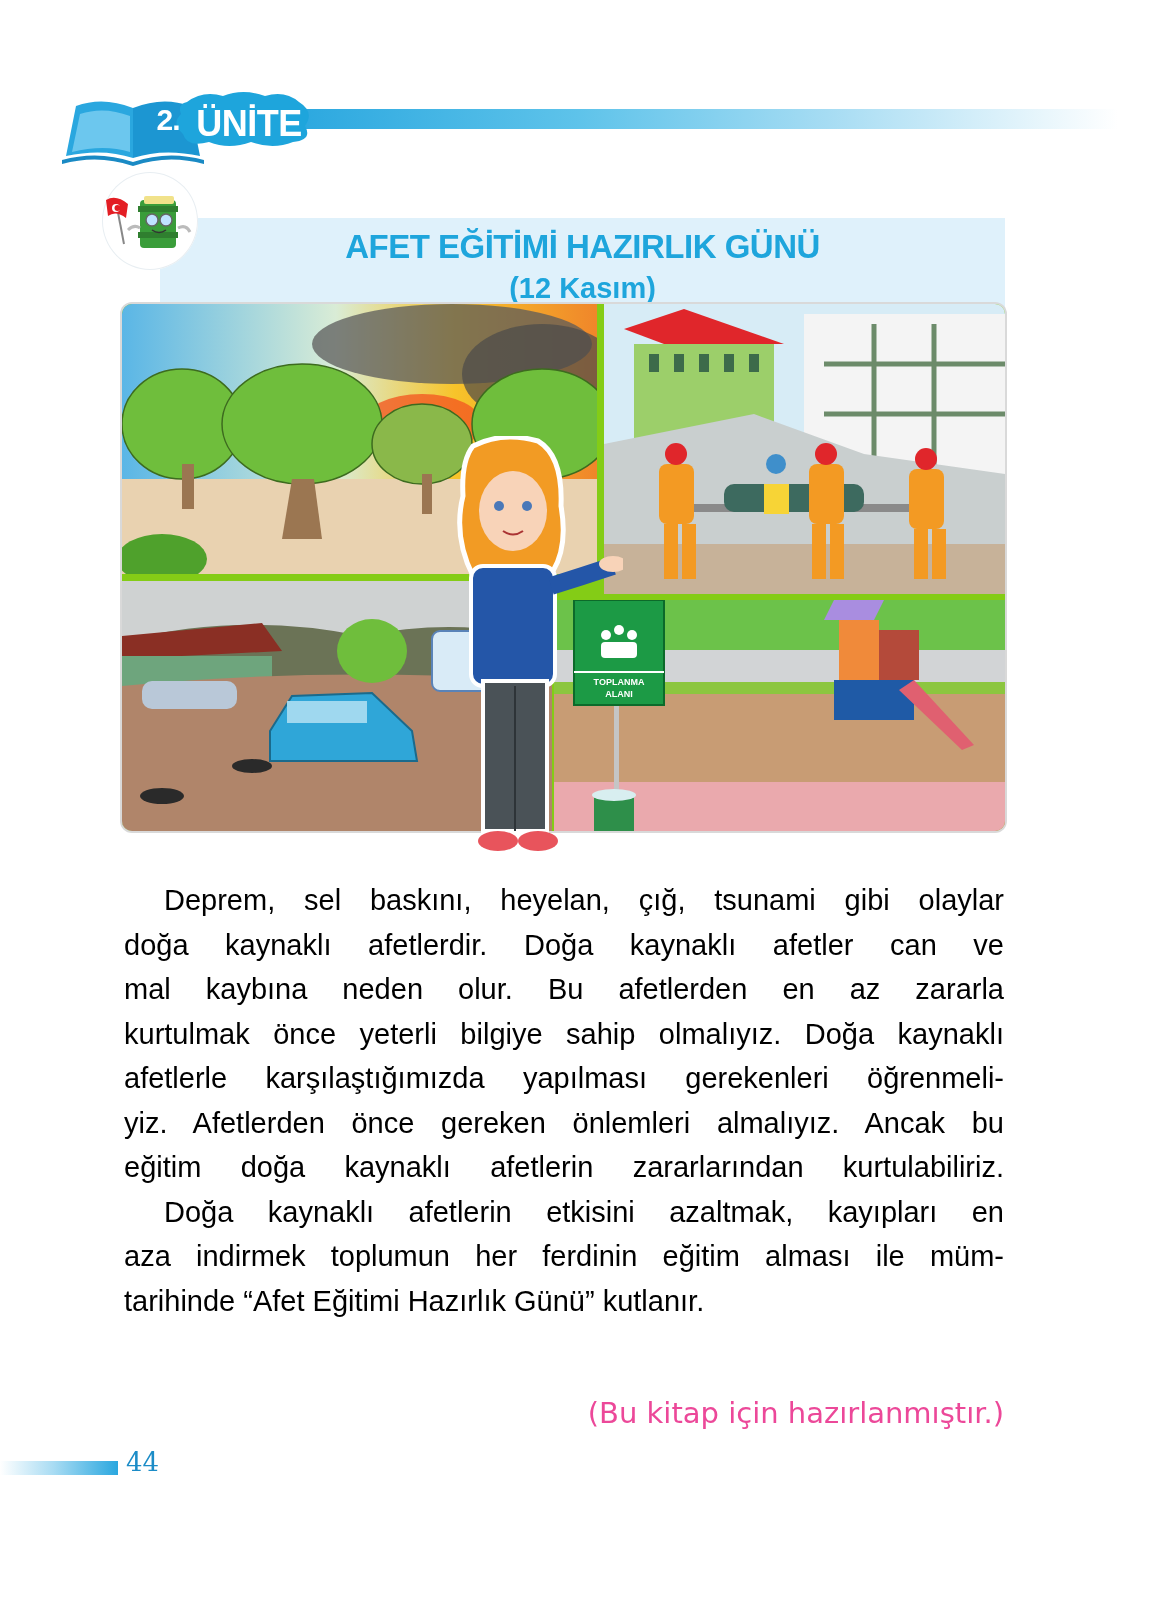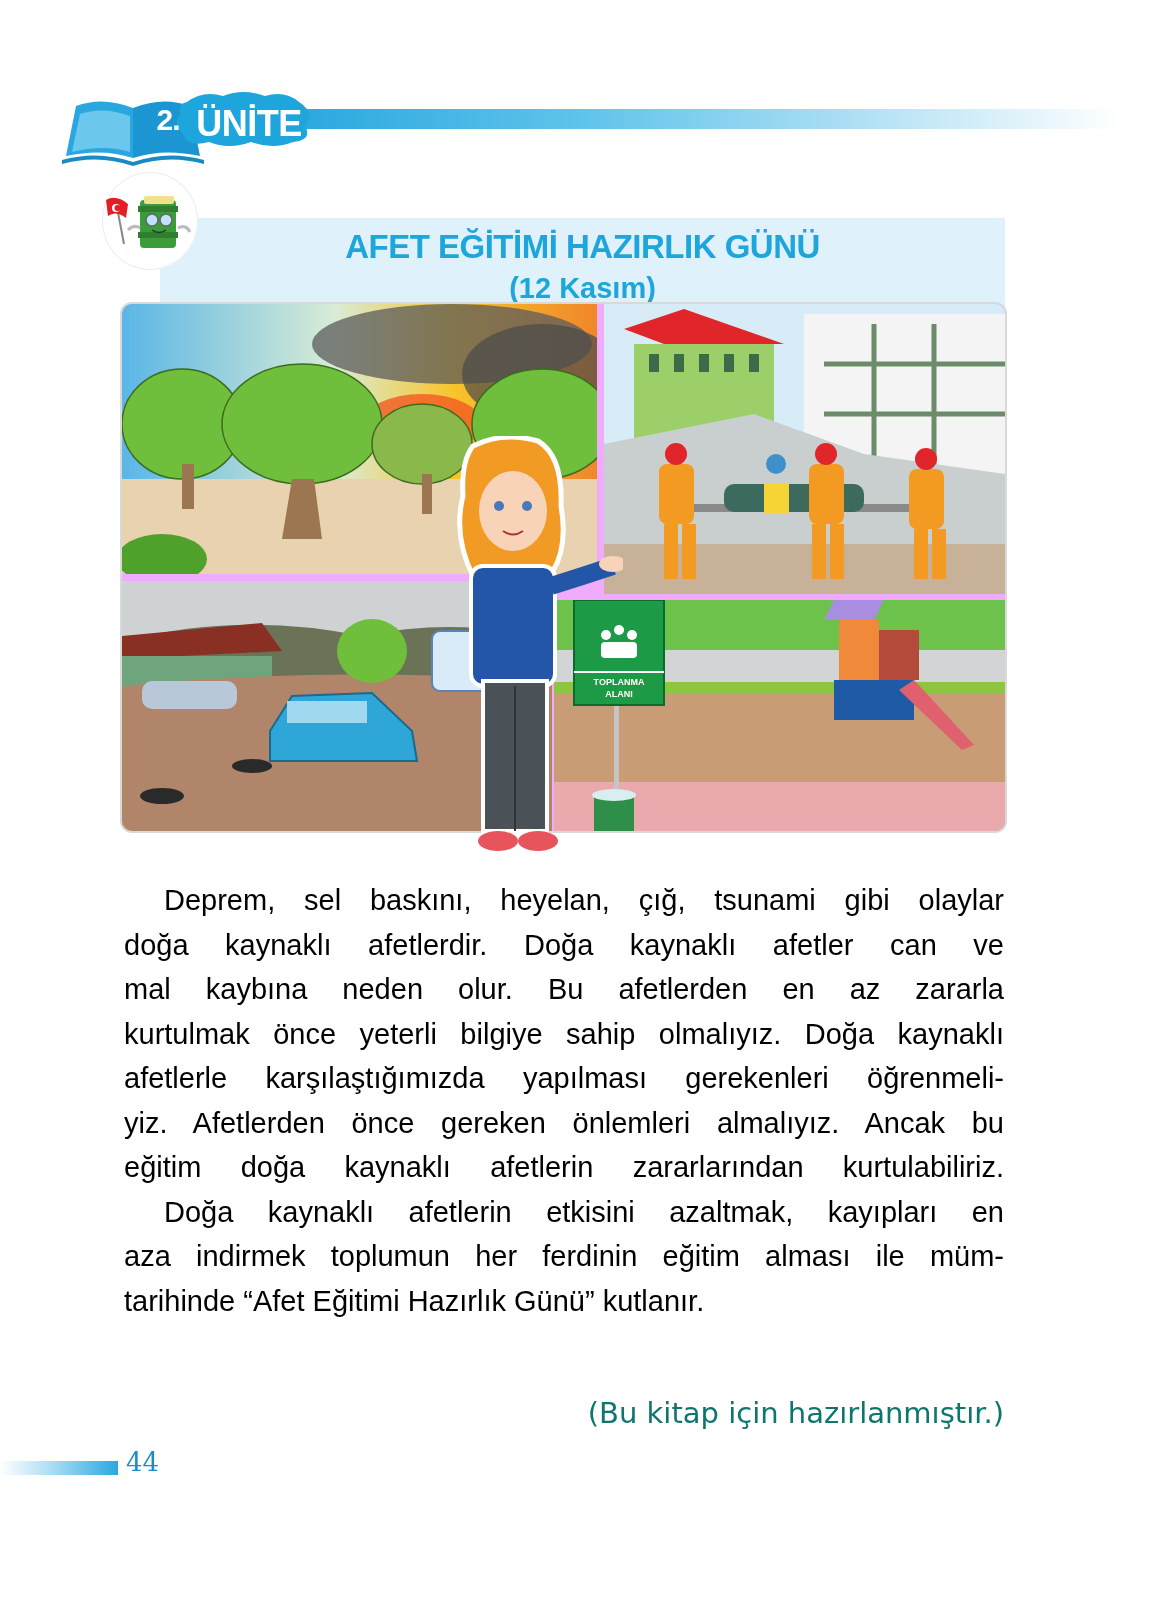--- a/index.html
+++ b/index.html
@@ -21,39 +21,39 @@
   .title-box { position: absolute; left: 160px; top: 171px; width: 845px; height: 100px; background: #dff1fb; margin-top: 47px; }
   .title-line1 { position: absolute; left: 0; right: 0; top: 10px; text-align: center;
     font-family: "Liberation Sans", sans-serif; font-weight: bold; font-size: 33px; color: #1ea5dc; letter-spacing: -0.5px; }
   .title-line2 { position: absolute; left: 0; right: 0; top: 54px; text-align: center;
     font-family: "Liberation Sans", sans-serif; font-weight: bold; font-size: 29px; color: #1ea5dc; }
   .mascot-circle { position: absolute; left: 102px; top: 172px; width: 96px; height: 98px; border-radius: 50%;
     background: #ffffff; box-shadow: 0 0 0 1px #e8eef2 inset; }
 
   
   .illustration { position: absolute; left: 122px; top: 304px; width: 883px; height: 527px; border-radius: 10px;
-    overflow: hidden; box-shadow: 0 0 0 2px #d9d9d9; background: #f0abfc; }
+    overflow: hidden; box-shadow: 0 0 0 2px #d9d9d9; background: #84cc16; }
   .panel { position: absolute; overflow: hidden; }
   .panel svg { display: block; }
   .panel-fire { left: 0; top: 0; width: 475px; height: 270px; }
   .panel-quake { left: 482px; top: 0; width: 401px; height: 290px; }
   .panel-flood { left: 0; top: 277px; width: 430px; height: 250px; }
   .panel-assembly { left: 432px; top: 296px; width: 451px; height: 231px; }
   .girl { position: absolute; left: 443px; top: 436px; width: 180px; height: 425px; }
 
   
   .body-text { position: absolute; left: 124px; top: 878px; width: 880px;
     font-family: Liberation Sans, sans-serif; font-size: 29px; line-height: 44.5px; color: #000000; }
   .para { margin: 0; text-align: justify; text-align-last: left; text-indent: 40px; }
   .para + .para { }
   .line { display: block; text-align: justify; text-align-last: justify; white-space: nowrap; }
   .line.last { text-align-last: left; }
   .line.indent { padding-left: 40px; }
   .source { position: absolute; right: 158px; top: 1396px; font-family: "DejaVu Sans", sans-serif;
-    font-size: 29px; color: #0f766e; }
+    font-size: 29px; color: #ec4899; }
 
   
   .page-bar { position: absolute; left: 0; top: 1461px; width: 118px; height: 14px;
     background: linear-gradient(to right, #ffffff 0%, #a9dcf3 45%, #2aa7df 100%); }
   .page-number { position: absolute; left: 126px; top: 1447px; font-family: "DejaVu Serif", serif;
     font-size: 26px; color: #1c8cc7; }
 </style>
 </head>
 <body>
 

